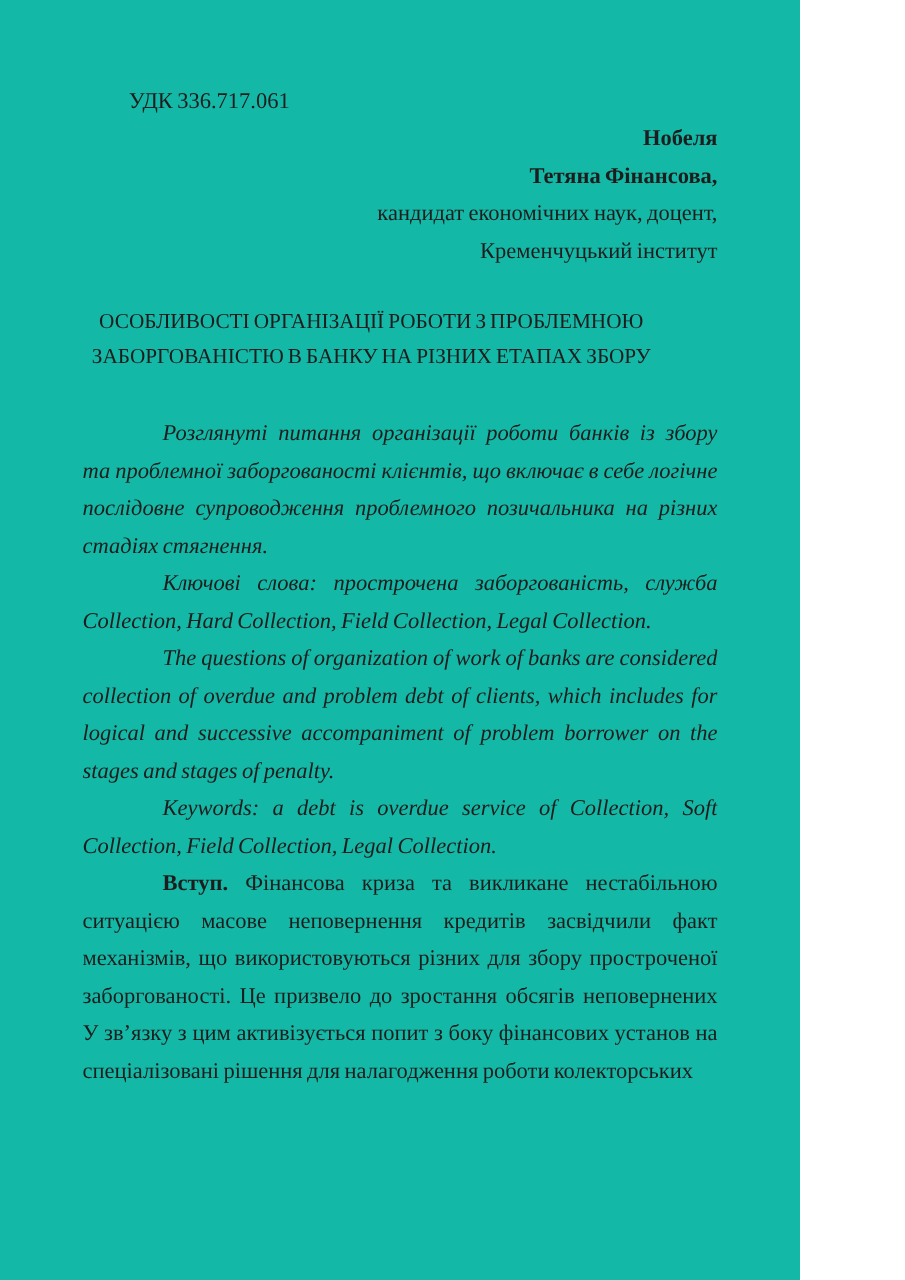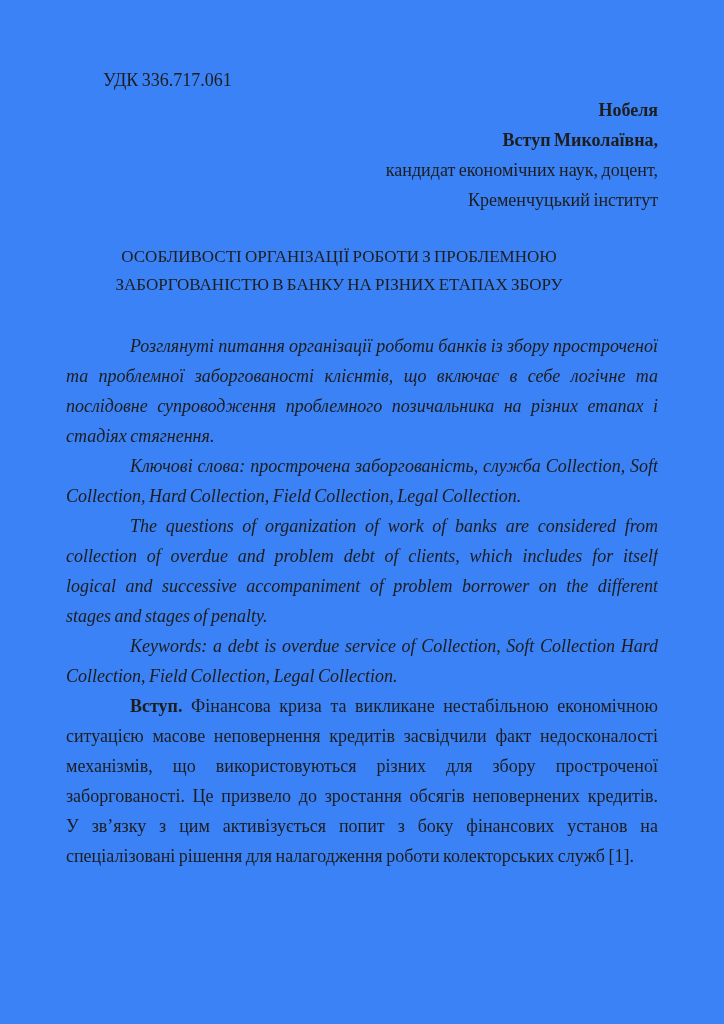--- a/index.html
+++ b/index.html
@@ -1,21 +1,21 @@
 <!DOCTYPE html>
 <html><head>
 <meta charset="utf-8">
 <style>
   html, body { margin: 0; padding: 0; background: #ffffff; }
   .page {
     position: relative;
-    width: 724px;
+    width: 640px;
     height: 1024px;
     box-sizing: border-box;
-    background: #3b82f6;
+    background: #14b8a6;
     padding: 65px 66px 0 66px;
     font-family: "Liberation Serif", "DejaVu Serif", serif;
     font-size: 18px;
     color: #1d1d1d;
     overflow: hidden;
   }
   .line {
     line-height: 30px;
     height: 30px;
     overflow: hidden;
@@ -41,21 +41,21 @@
 </style>
 </head>
 <body>
 
 <div class="page">
 
   <div class="line udc">УДК 336.717.061</div>
 
   <div class="authors">
     <div class="line b">Нобеля</div>
-    <div class="line b">Вступ Миколаївна,</div>
+    <div class="line b">Тетяна Фінансова,</div>
     <div class="line">кандидат економічних наук, доцент,</div>
     <div class="line">Кременчуцький інститут</div>
   </div>
 
   <div class="title">
     <div class="line">ОСОБЛИВОСТІ ОРГАНІЗАЦІЇ РОБОТИ З ПРОБЛЕМНОЮ</div>
     <div class="line">ЗАБОРГОВАНІСТЮ В БАНКУ НА РІЗНИХ ЕТАПАХ ЗБОРУ</div>
   </div>
 
   <div class="it gap28">

